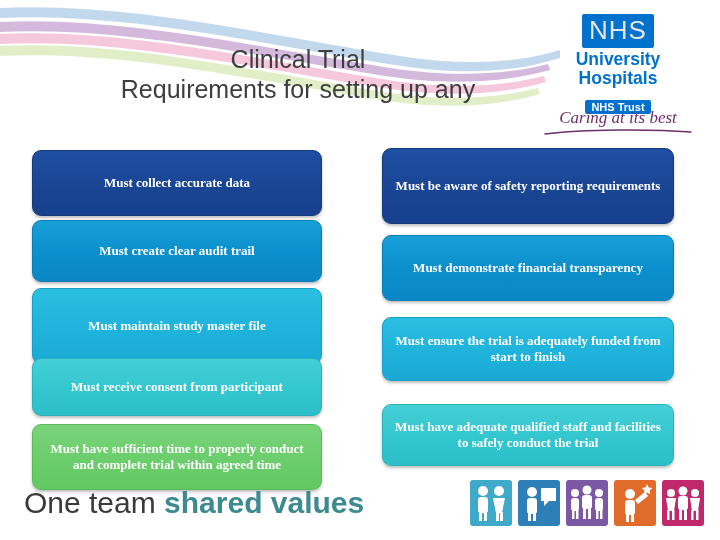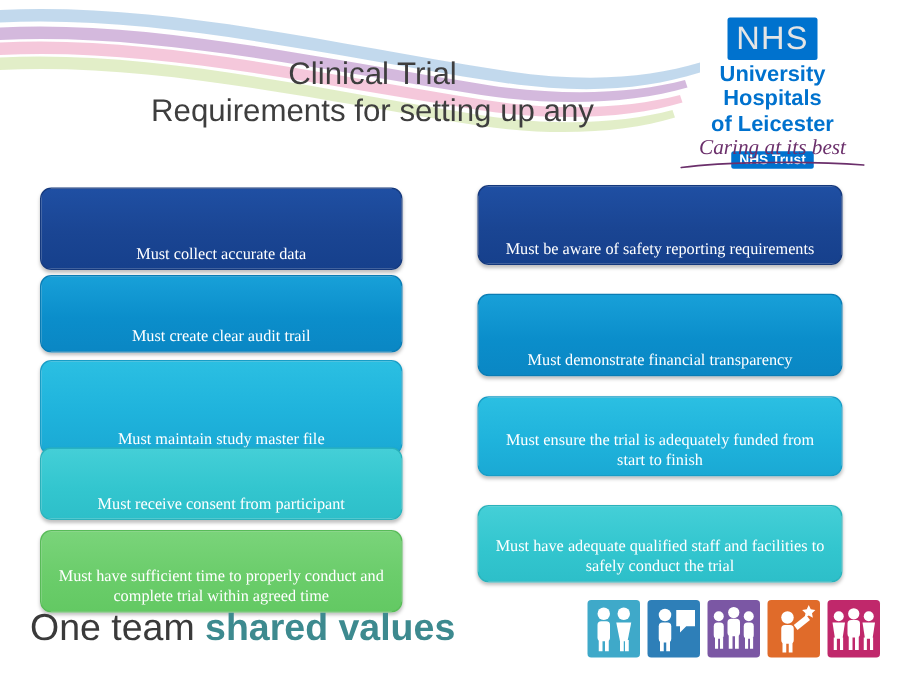--- a/index.html
+++ b/index.html
@@ -53,24 +53,25 @@
   .caring svg{display:block;margin:0 auto;}
 
   
   .box{
     position:absolute;
     border-radius:9px;
     color:#ffffff;
     text-align:center;
     font-size:13px;
     line-height:16px;
-    display:flex;align-items:flex-end;justify-content:center;
+    display:flex;align-items:center;justify-content:center;
     padding:4px 10px;
     box-sizing:border-box;
     box-shadow:0 2px 3px rgba(0,0,0,0.25);
+    font-weight:bold;
   }
   .b-navy  {background:linear-gradient(to bottom,#1f4fa3 0%,#1a4593 55%,#16408c 100%);border:1px solid #15397d;}
   .b-blue  {background:linear-gradient(to bottom,#18a0d8 0%,#0b8ecb 55%,#0a87c4 100%);border:1px solid #0a7cb4;}
   .b-cyan  {background:linear-gradient(to bottom,#2bbfe2 0%,#1fb3dc 55%,#1aa9d4 100%);border:1px solid #189dc6;}
   .b-teal  {background:linear-gradient(to bottom,#44cfd7 0%,#33c6cf 55%,#2dbfc9 100%);border:1px solid #2ab2bb;}
   .b-green {background:linear-gradient(to bottom,#7ad47a 0%,#6bcd6b 55%,#63c963 100%);border:1px solid #58bb58;}
 
   
   .strap{
     position:absolute;left:24px;bottom:20px;
@@ -100,21 +101,20 @@
   </div>
 
   <div class="title">
     <div>Clinical Trial</div>
     <div>Requirements for setting up any</div>
   </div>
 
   <div class="nhs-wrap">
     <div class="nhs-blue">NHS</div>
     <div class="nhs-name">University Hospitals</div>
-    <div class="nhs-name">of Leicester</div>
     <div class="nhs-trust">NHS Trust</div>
   </div>
   <div class="caring">
     <span>Caring at its best</span>
     <svg width="150" height="9" viewBox="0 0 150 9">
       <path d="M2,6 C40,1 110,1 148,4" stroke="#6b2f6b" stroke-width="1.4" fill="none" stroke-linecap="round"></path>
     </svg>
   </div>
 
   <div class="box b-navy" style="left:32px;top:150px;width:290px;height:66px;">
@@ -130,21 +130,21 @@
   </div>
 
   <div class="box b-teal" style="left:32px;top:358px;width:290px;height:58px;">
     <span>Must receive consent from participant</span>
   </div>
 
   <div class="box b-green" style="left:32px;top:424px;width:290px;height:66px;">
     <span>Must have sufficient time to properly conduct and complete trial within agreed time</span>
   </div>
 
-  <div class="box b-navy" style="left:382px;top:148px;width:292px;height:64px;">
+  <div class="box b-navy" style="left:382px;top:148px;width:292px;height:76px;">
     <span>Must be aware of safety reporting requirements</span>
   </div>
 
   <div class="box b-blue" style="left:382px;top:235px;width:292px;height:66px;">
     <span>Must demonstrate financial transparency</span>
   </div>
 
   <div class="box b-cyan" style="left:382px;top:317px;width:292px;height:64px;">
     <span>Must ensure the trial is adequately funded from start to finish</span>
   </div>

